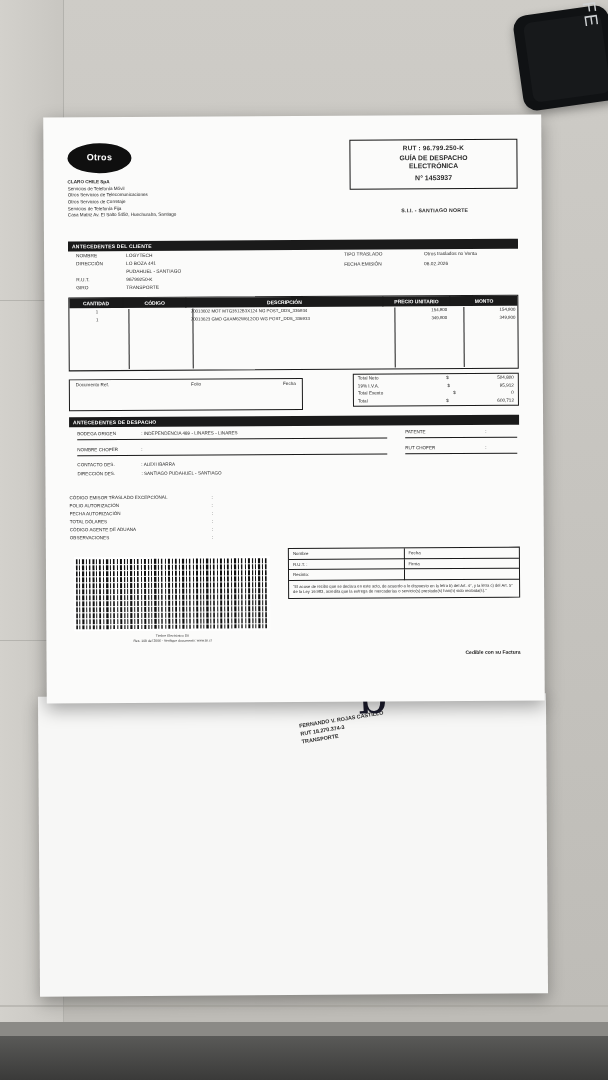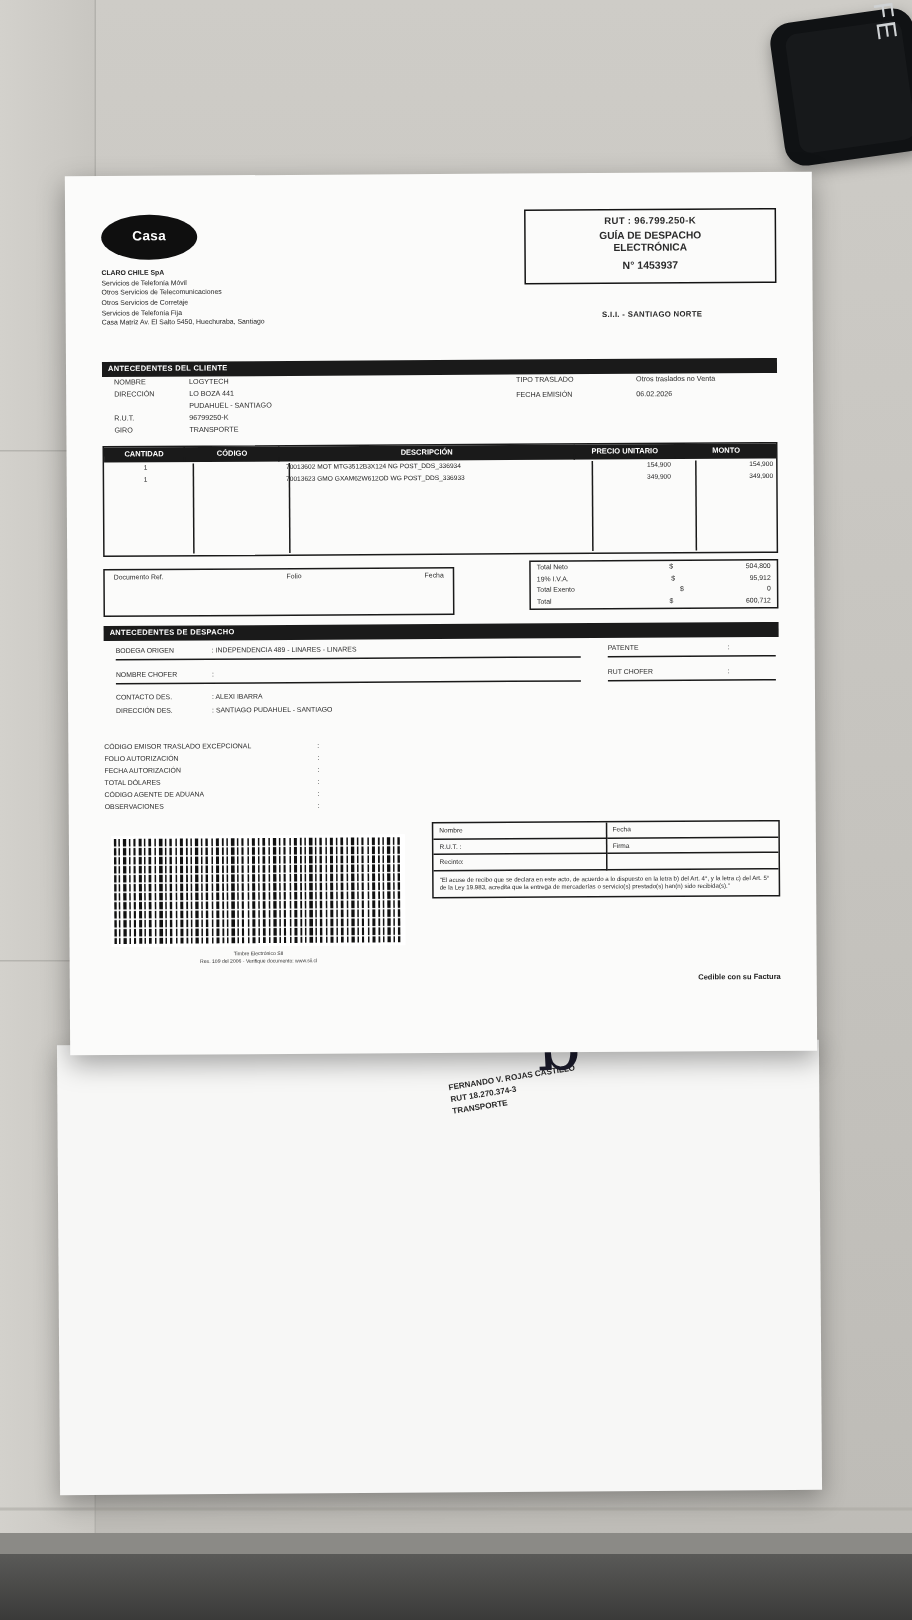--- a/index.html
+++ b/index.html
@@ -133,21 +133,21 @@
   <div class="sigline">FERNANDO V. ROJAS CASTILLO</div>
   <div class="sigline">RUT 18.270.374-3</div>
   <div class="sigline">TRANSPORTE</div>
 </div>
 
 <div class="paper">
  <div class="doc">
 
   <div class="logo">
     <div class="logo-oval"></div>
-    <div class="logo-text">Casa</div>
+    <div class="logo-text">Otros</div>
   </div>
 
   <div class="company">
     <div class="b">CLARO CHILE SpA</div>
     <div>Servicios de Telefonía Móvil</div>
     <div>Otros Servicios de Telecomunicaciones</div>
     <div>Otros Servicios de Corretaje</div>
     <div>Servicios de Telefonía Fija</div>
     <div>Casa Matriz Av. El Salto 5450, Huechuraba, Santiago</div>
   </div>

